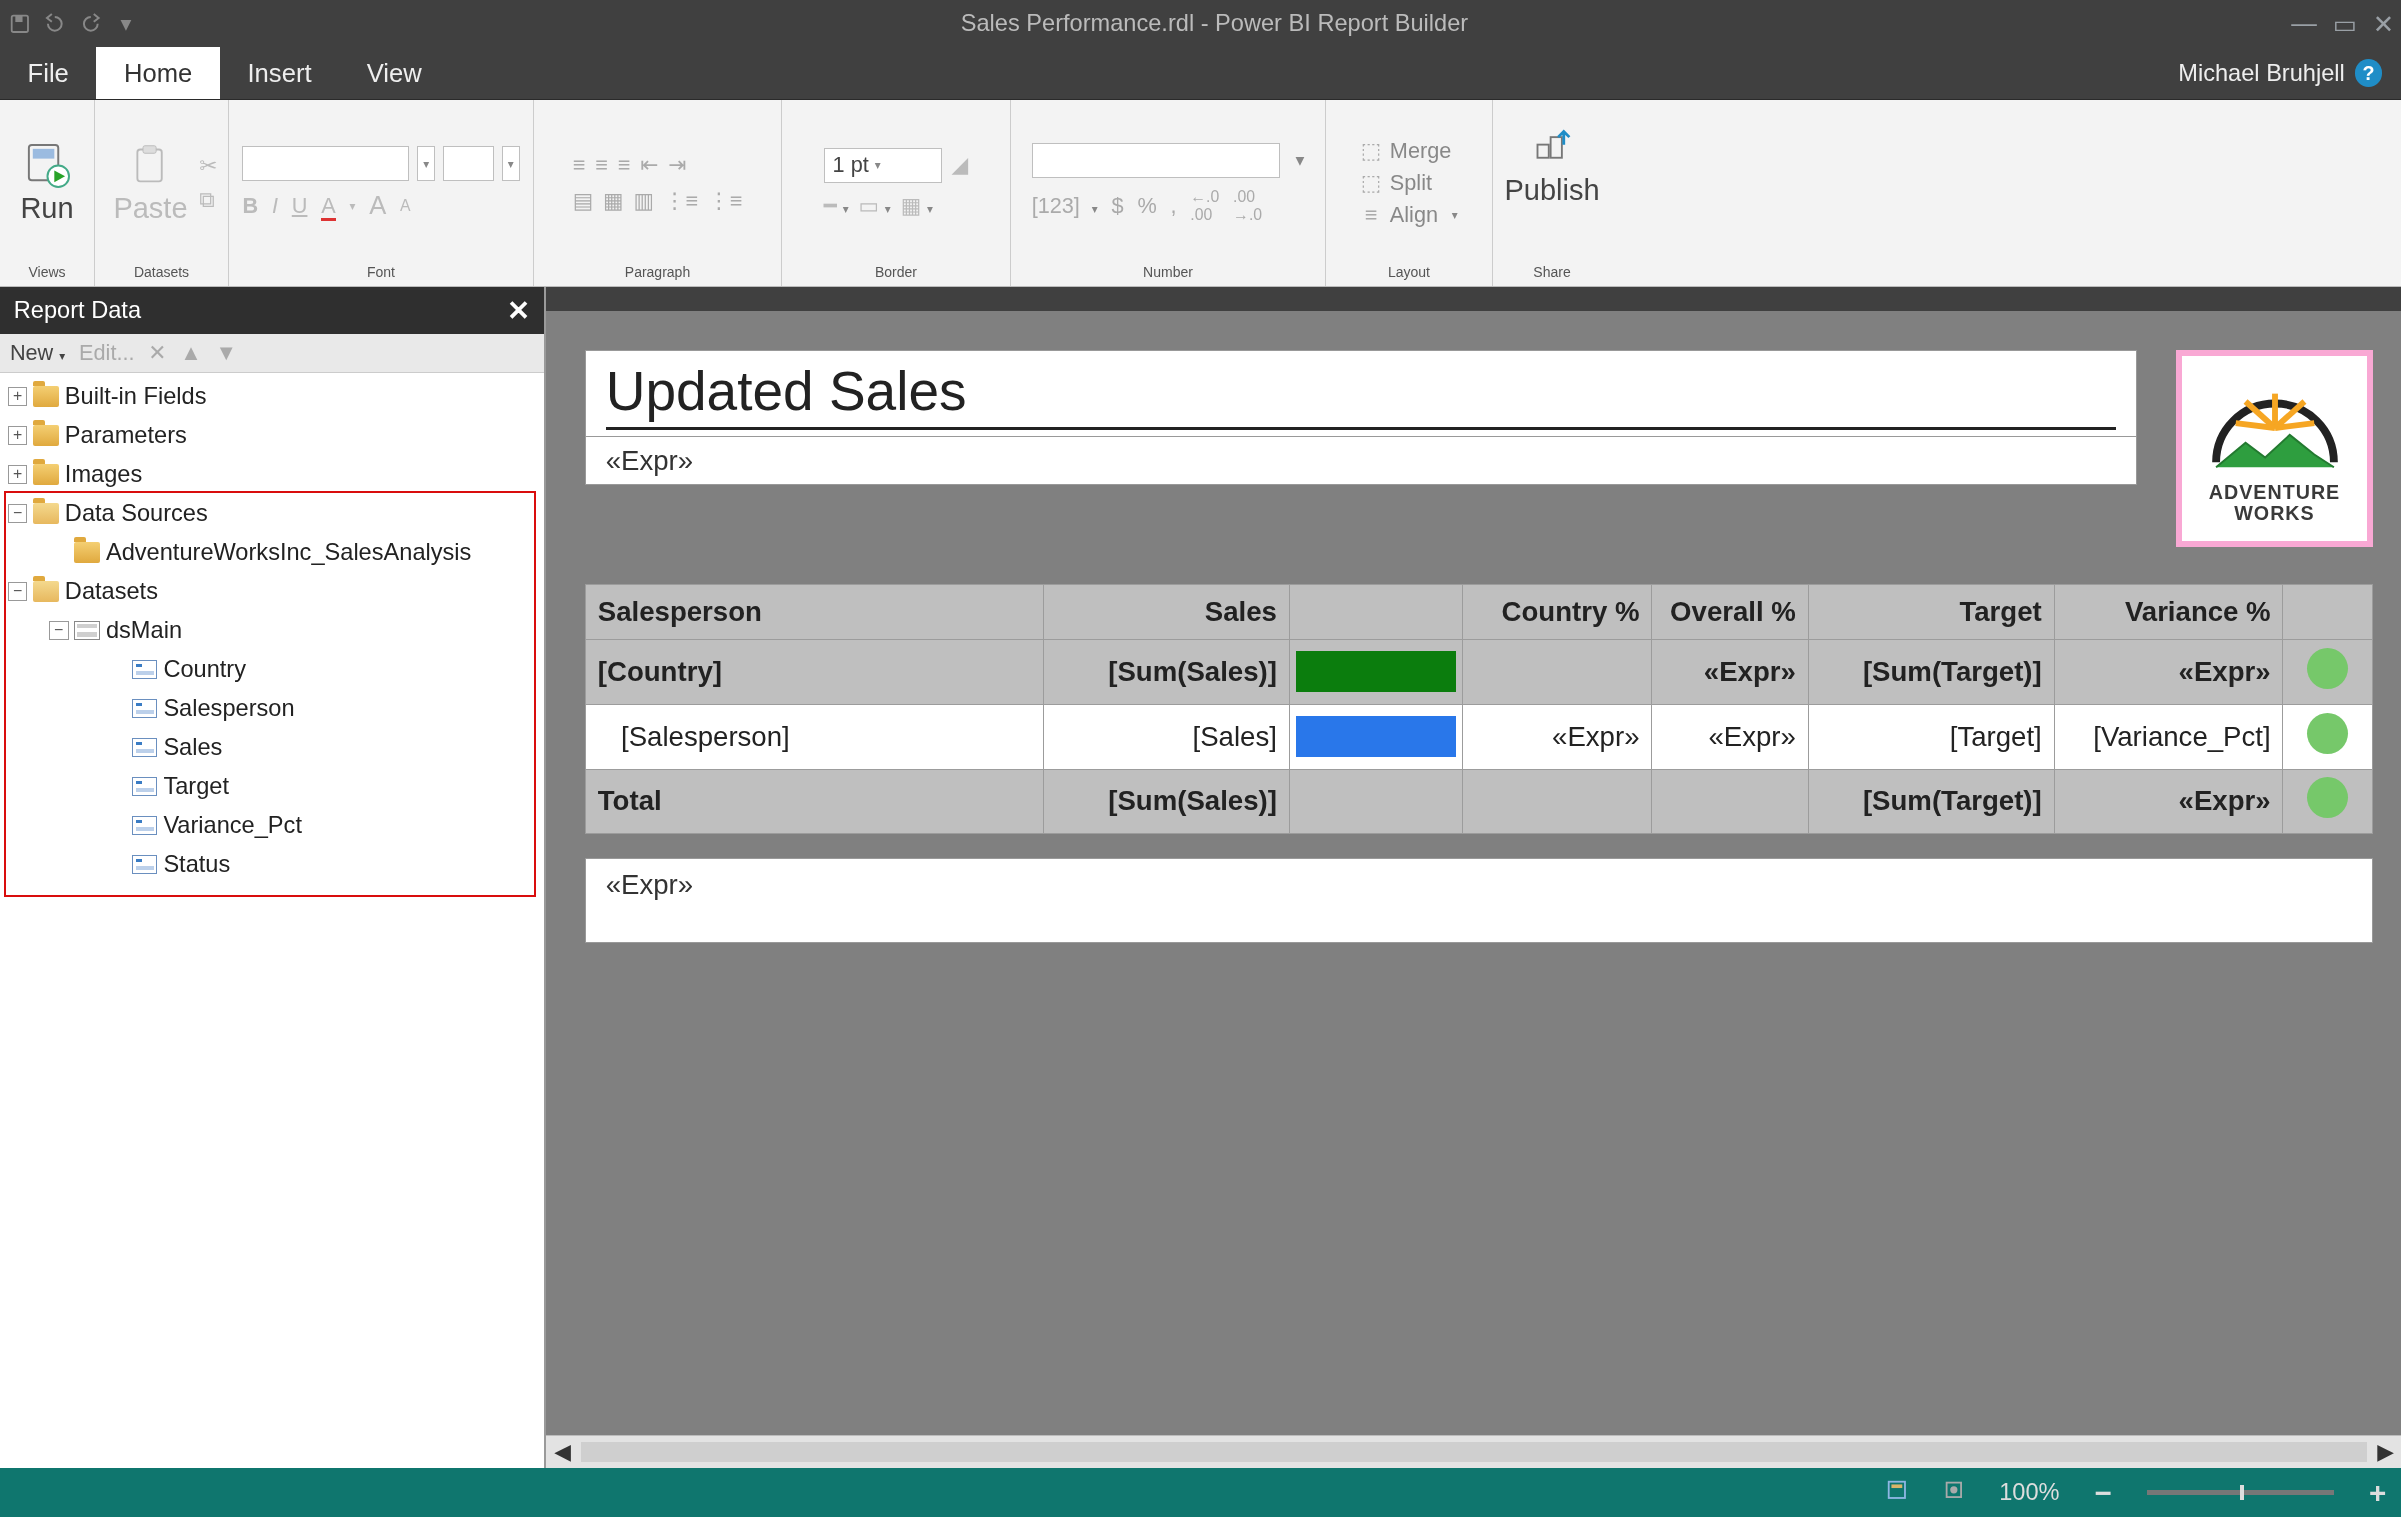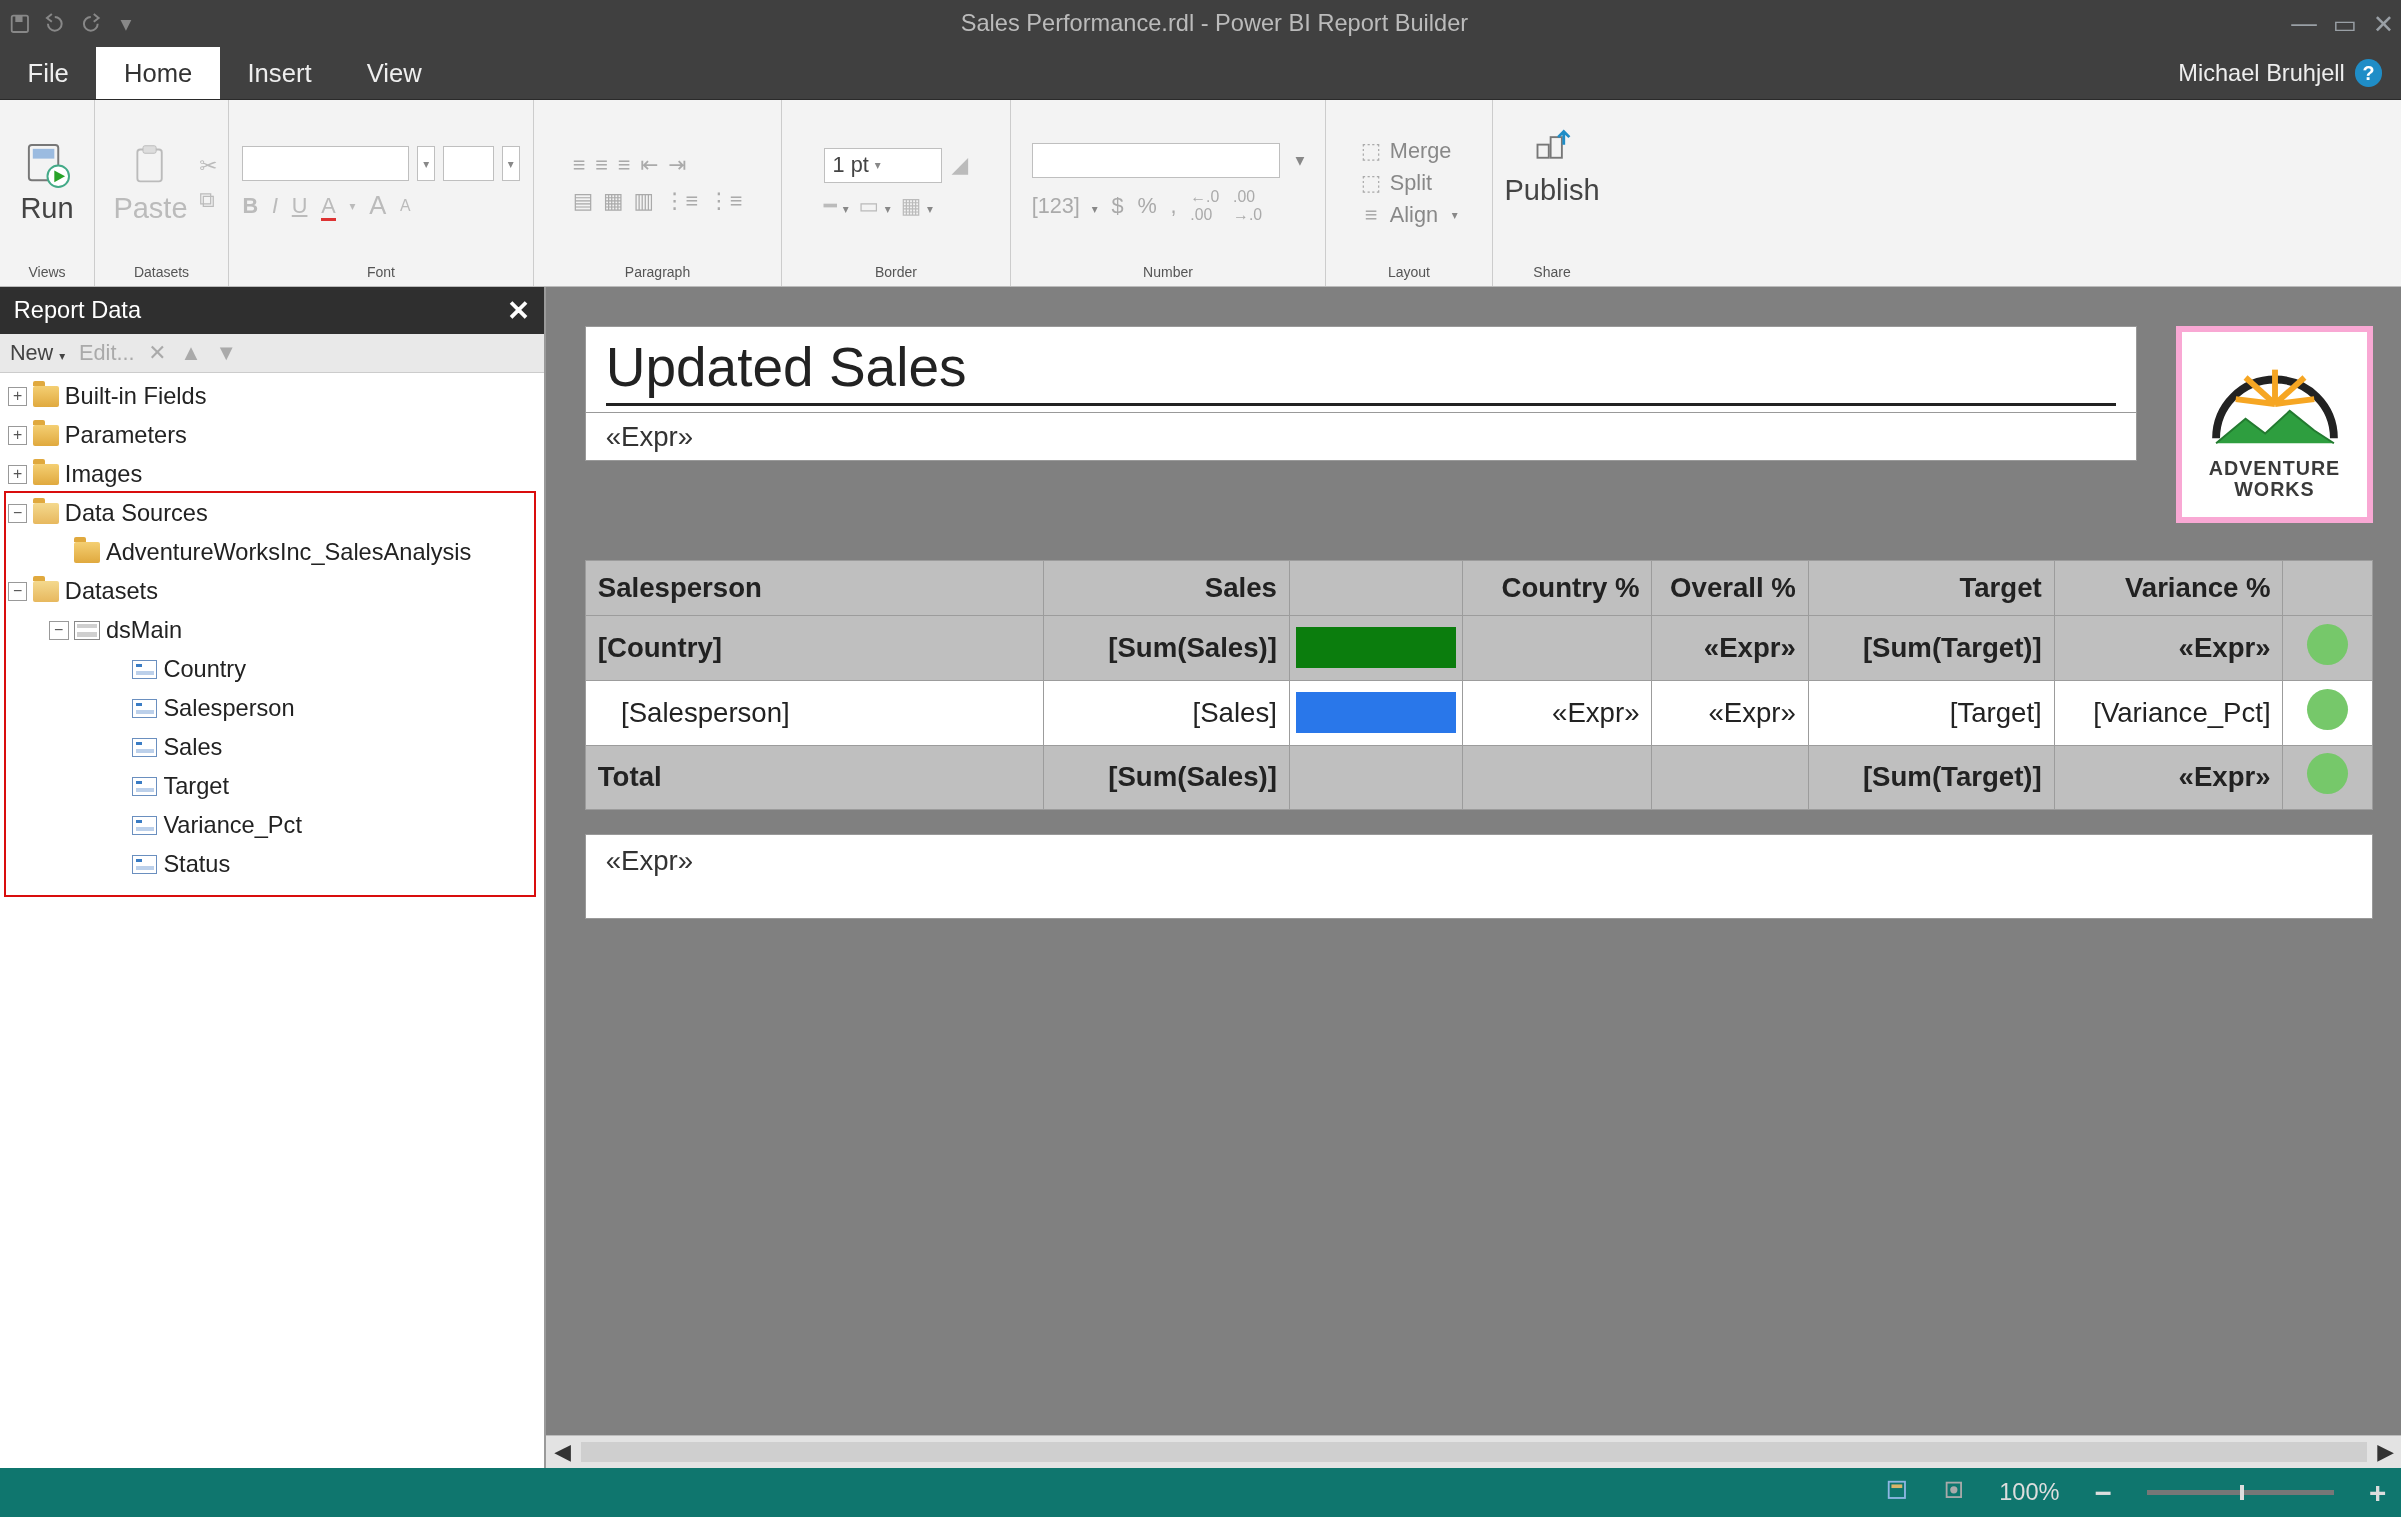--- a/index.html
+++ b/index.html
@@ -224,20 +224,21 @@
   .indent-3 { padding-left: 128px; }
 
   
   .canvas-wrap {
     flex: 1;
     background: #808080;
     position: relative;
     overflow: hidden;
     display:flex;
     flex-direction:column;
+    margin-top:24px;
   }
   .canvas-inner {
     flex:1;
     overflow:hidden;
     padding: 39px 0 0 39px;
   }
   .report-page {
     width: 1788px;
     background: transparent;
   }

